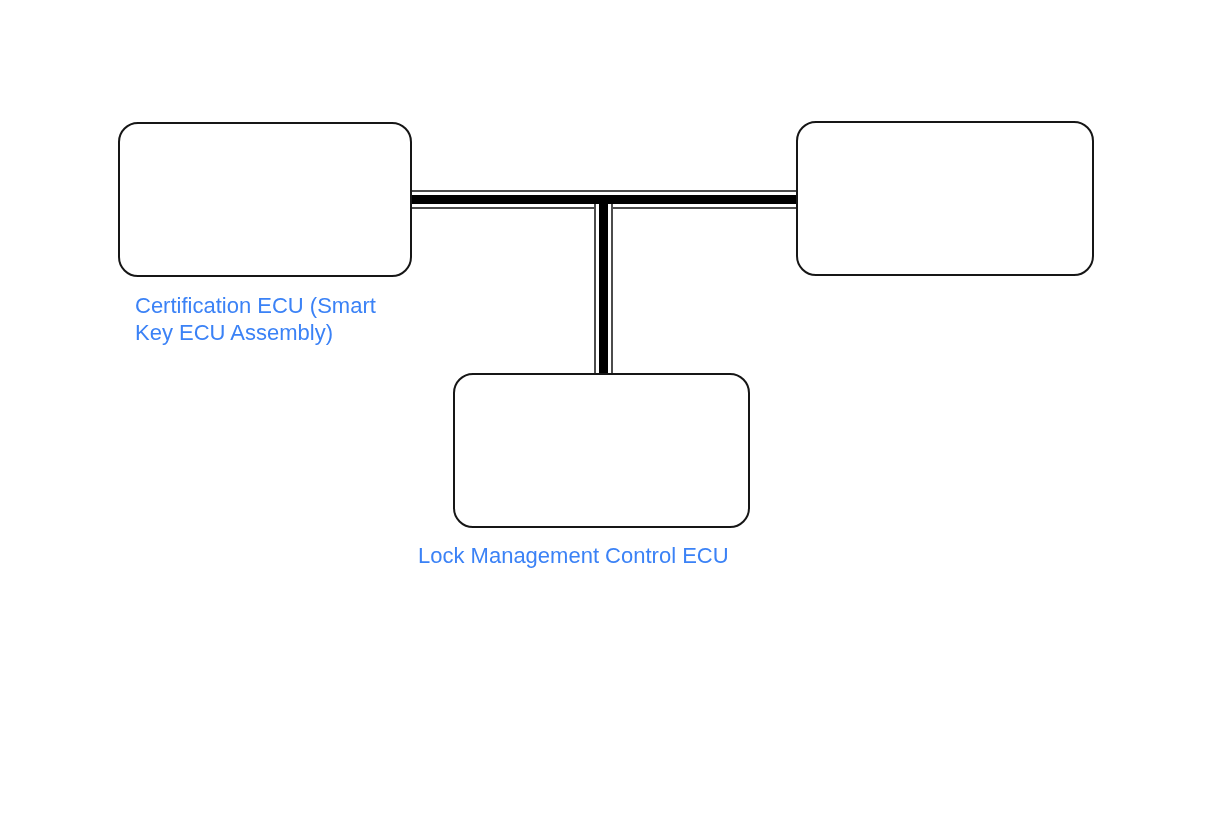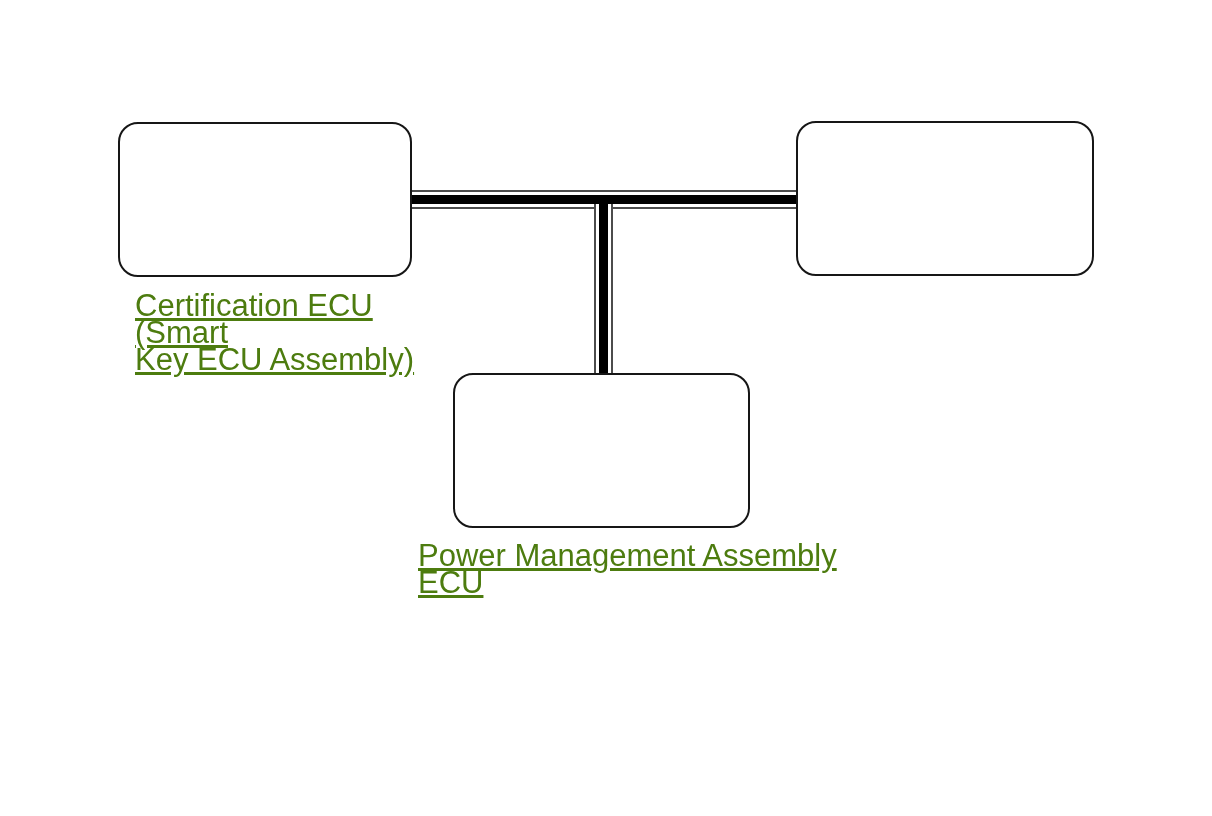--- a/index.html
+++ b/index.html
@@ -53,26 +53,25 @@
     box-sizing: border-box;
     z-index: 3;
   }
   .box-certification { left: 118px; top: 122px; width: 294px; height: 155px; }
   .box-steering      { left: 796px; top: 121px; width: 298px; height: 155px; }
   .box-power         { left: 453px; top: 373px; width: 297px; height: 155px; }
 
   
   .node-label {
     position: absolute;
-    font-size: 31px;
+    font-size: 22px;
     line-height: 27px;
-    color: #4d7c0f;
+    color: #3b82f6;
     white-space: pre-line;
     z-index: 4;
-    text-decoration: underline;
   }
   .label-certification { left: 135px; top: 292px; width: 300px; }
   .label-steering      { left: 798px; top: 290px; width: 330px; }
   .label-power         { left: 418px; top: 542px; width: 420px; }
 </style>
 </head>
 <body>
 
 <div class="canvas">
 
@@ -95,15 +94,15 @@
   <div class="node-box box-certification"></div>
 
   <div class="node-box box-steering"></div>
 
   <div class="node-box box-power"></div>
 
   <div class="node-label label-certification">Certification ECU (Smart
 Key ECU Assembly)</div>
 
 
-  <div class="node-label label-power">Power Management Assembly ECU</div>
+  <div class="node-label label-power">Lock Management Control ECU</div>
 
 </div>
 
 </body></html>

